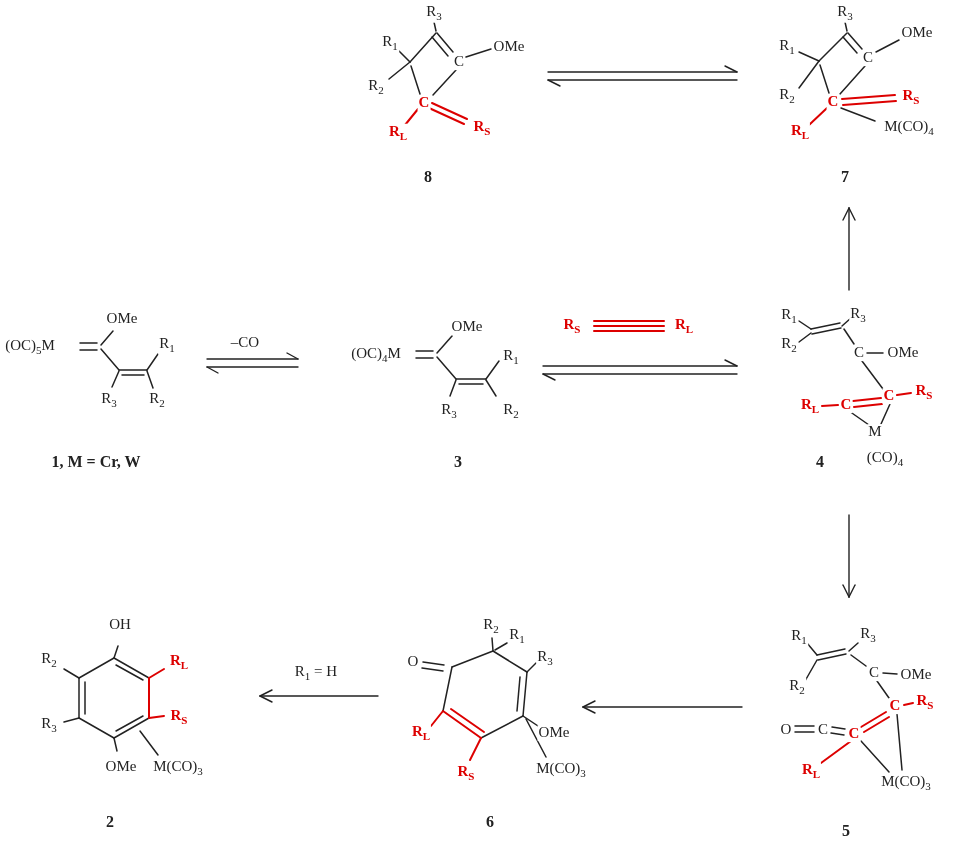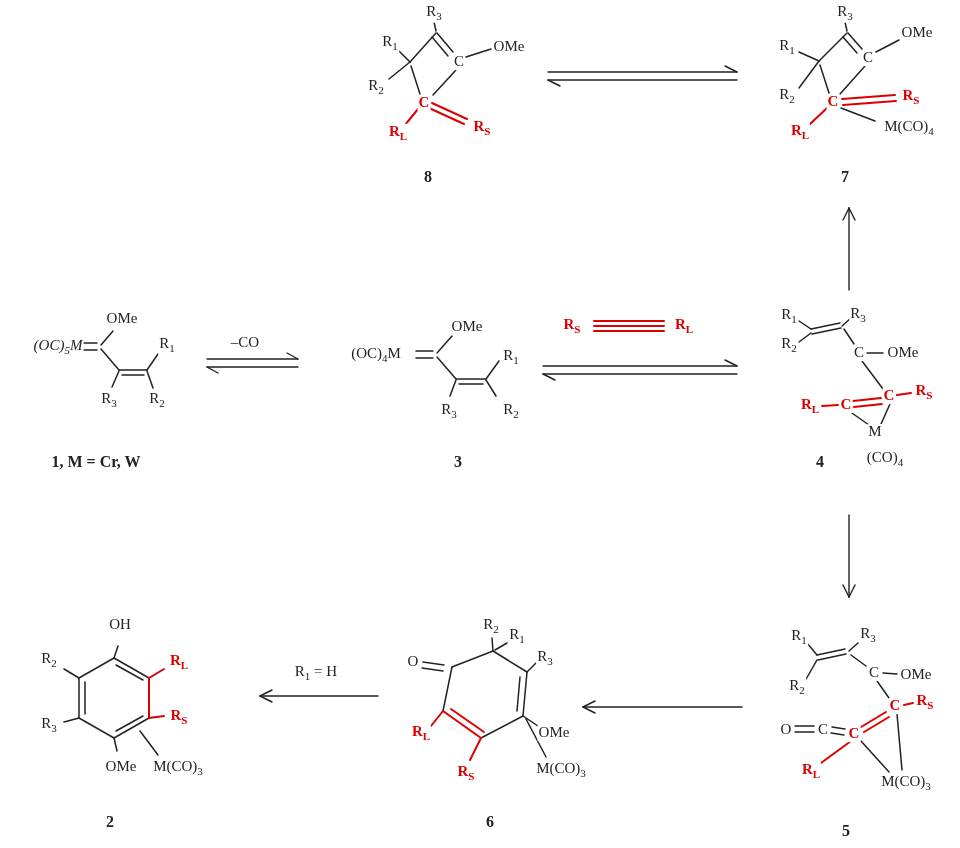--- a/index.html
+++ b/index.html
@@ -206,21 +206,21 @@
       <line class="arw" x1="849" y1="208" x2="855" y2="220"></line>
     </g>
 
     <g>
       <line class="arw" x1="849" y1="515" x2="849" y2="597"></line>
       <line class="arw" x1="849" y1="597" x2="843" y2="585"></line>
       <line class="arw" x1="849" y1="597" x2="855" y2="585"></line>
     </g>
   </svg>
 
-  <div class="lbl" style="left:58px; top:347px;font-style:italic;">(OC)<sub>5</sub>M</div>
+  <div class="lbl" style="left:30px; top:347px;">(OC)<sub>5</sub>M</div>
   <div class="lbl" style="left:122px; top:319px;">OMe</div>
   <div class="lbl" style="left:167px; top:345px;">R<sub>1</sub></div>
   <div class="lbl" style="left:109px; top:400px;">R<sub>3</sub></div>
   <div class="lbl" style="left:157px; top:400px;">R<sub>2</sub></div>
   <div class="lbl cap" style="left:96px; top:462px;">1, M = Cr, W</div>
 
   <div class="lbl" style="left:376px; top:355px;">(OC)<sub>4</sub>M</div>
   <div class="lbl" style="left:467px; top:327px;">OMe</div>
   <div class="lbl" style="left:511px; top:357px;">R<sub>1</sub></div>
   <div class="lbl" style="left:449px; top:411px;">R<sub>3</sub></div>

